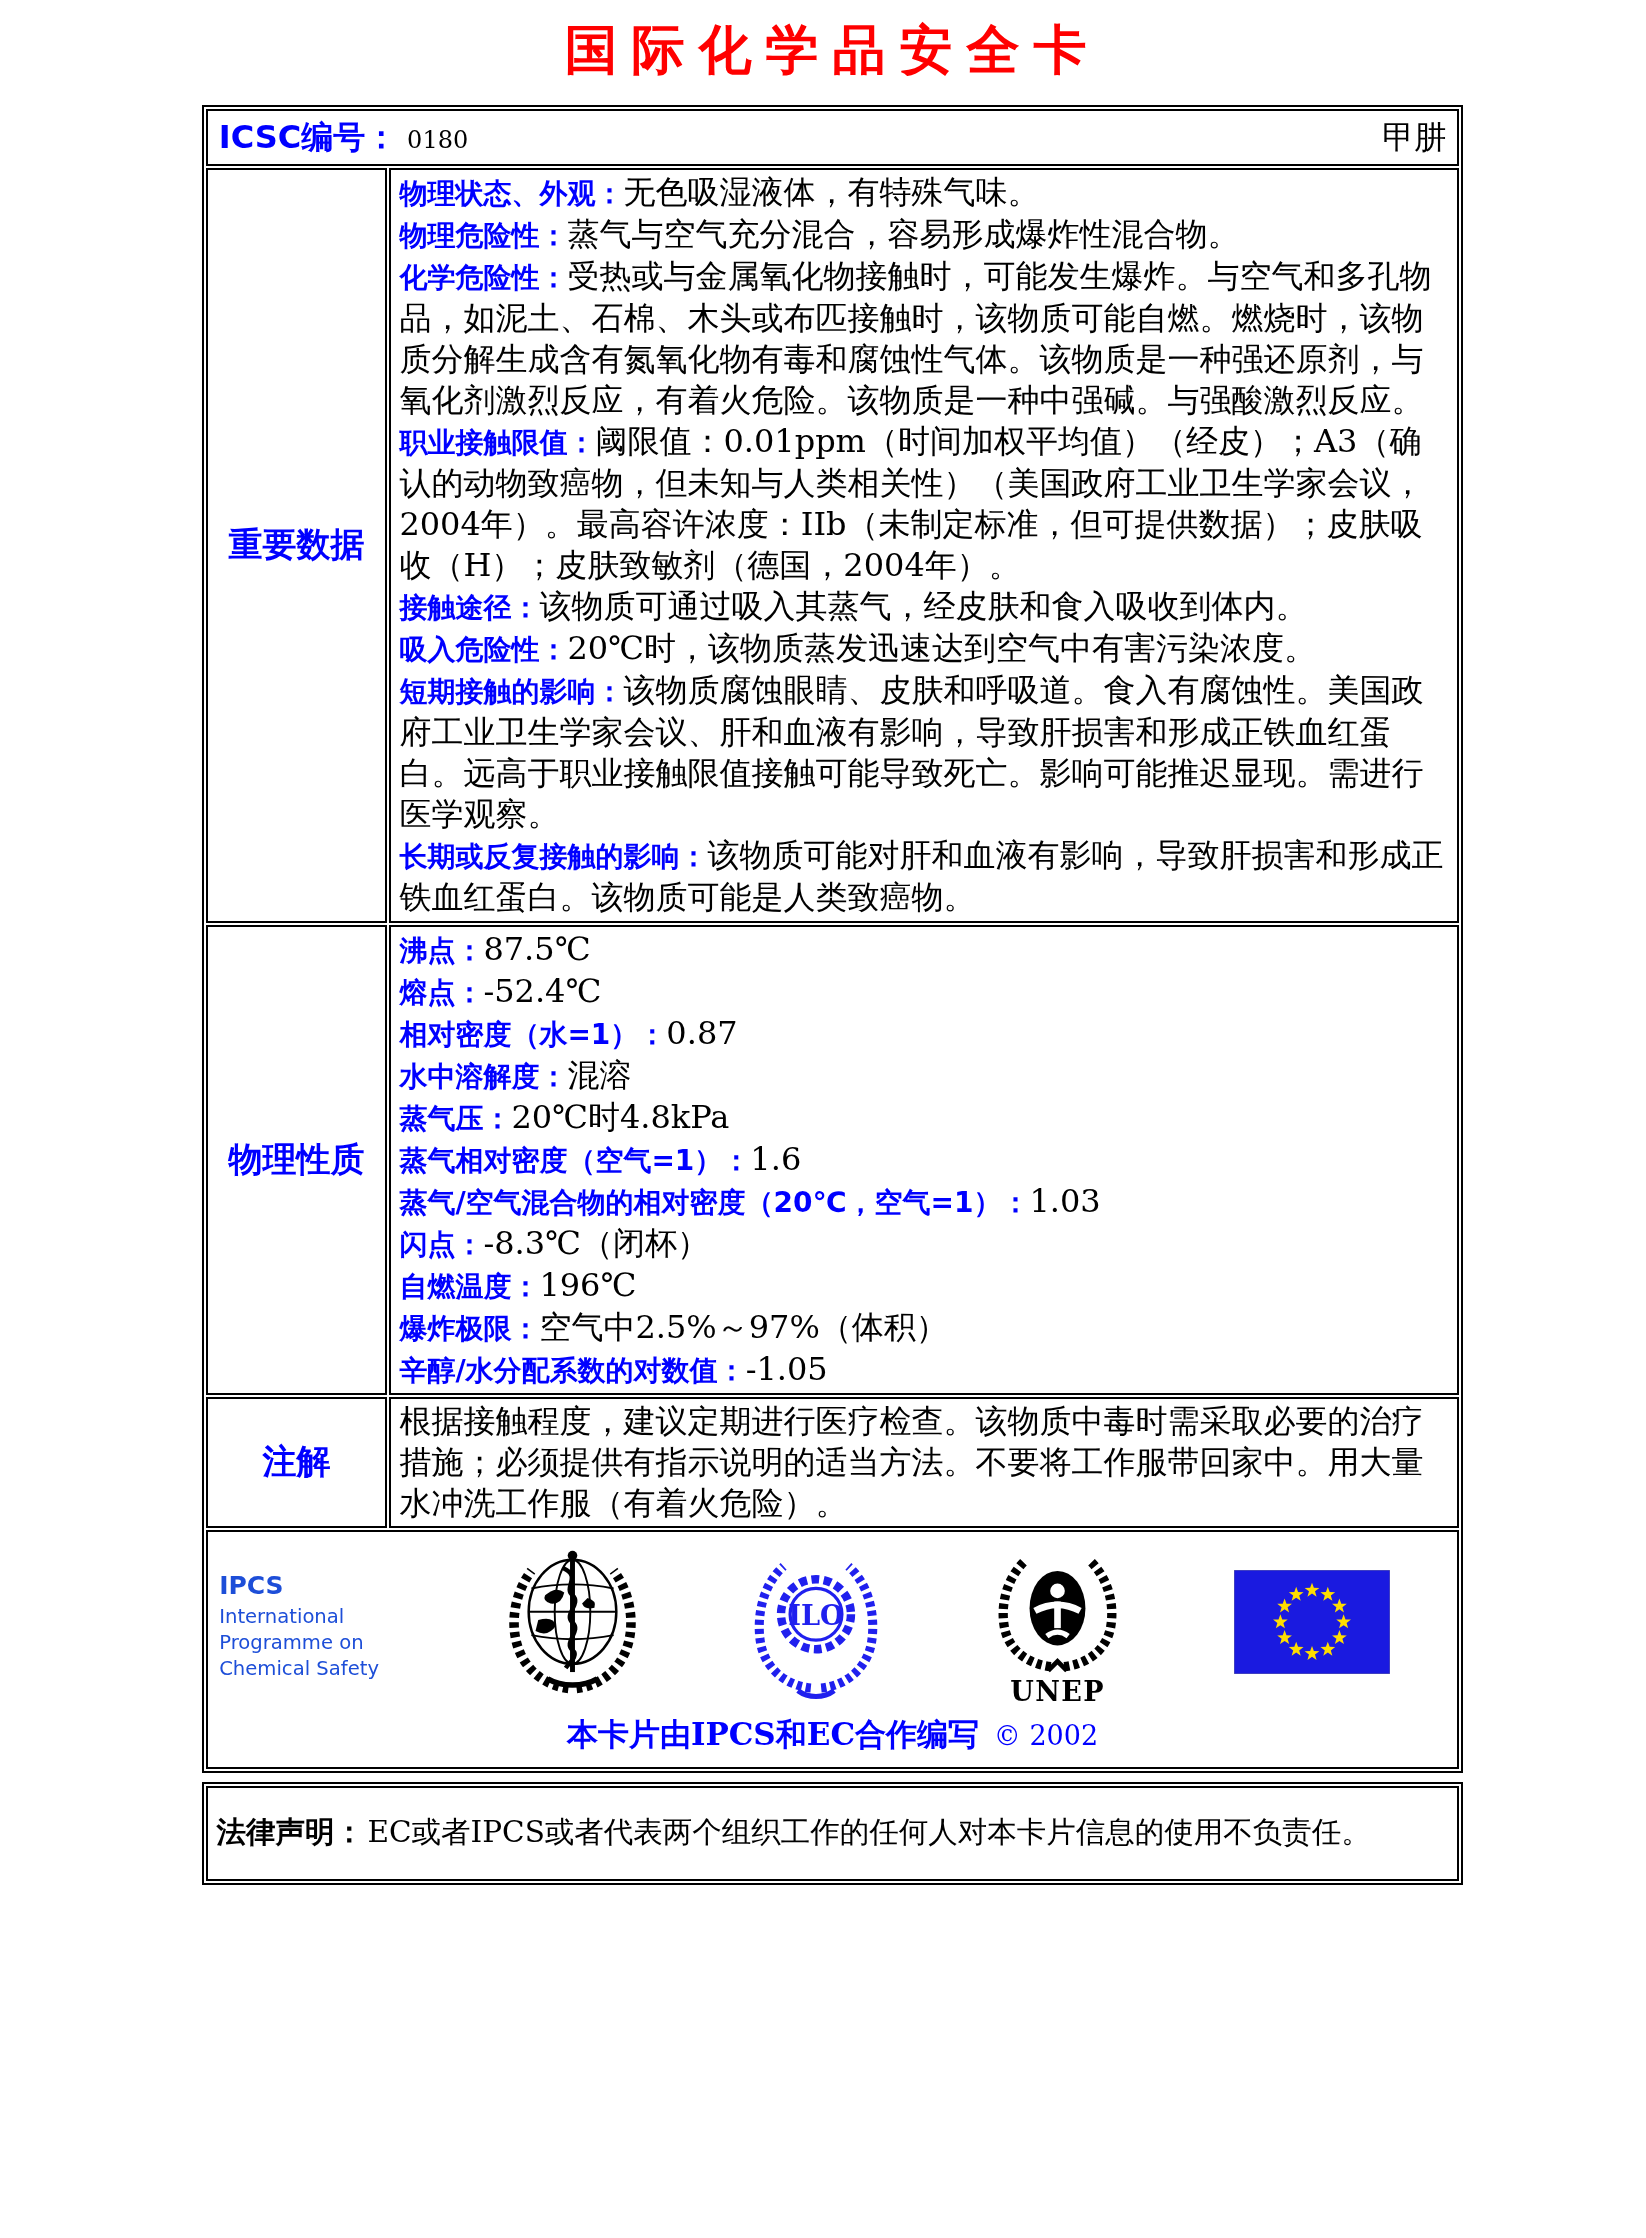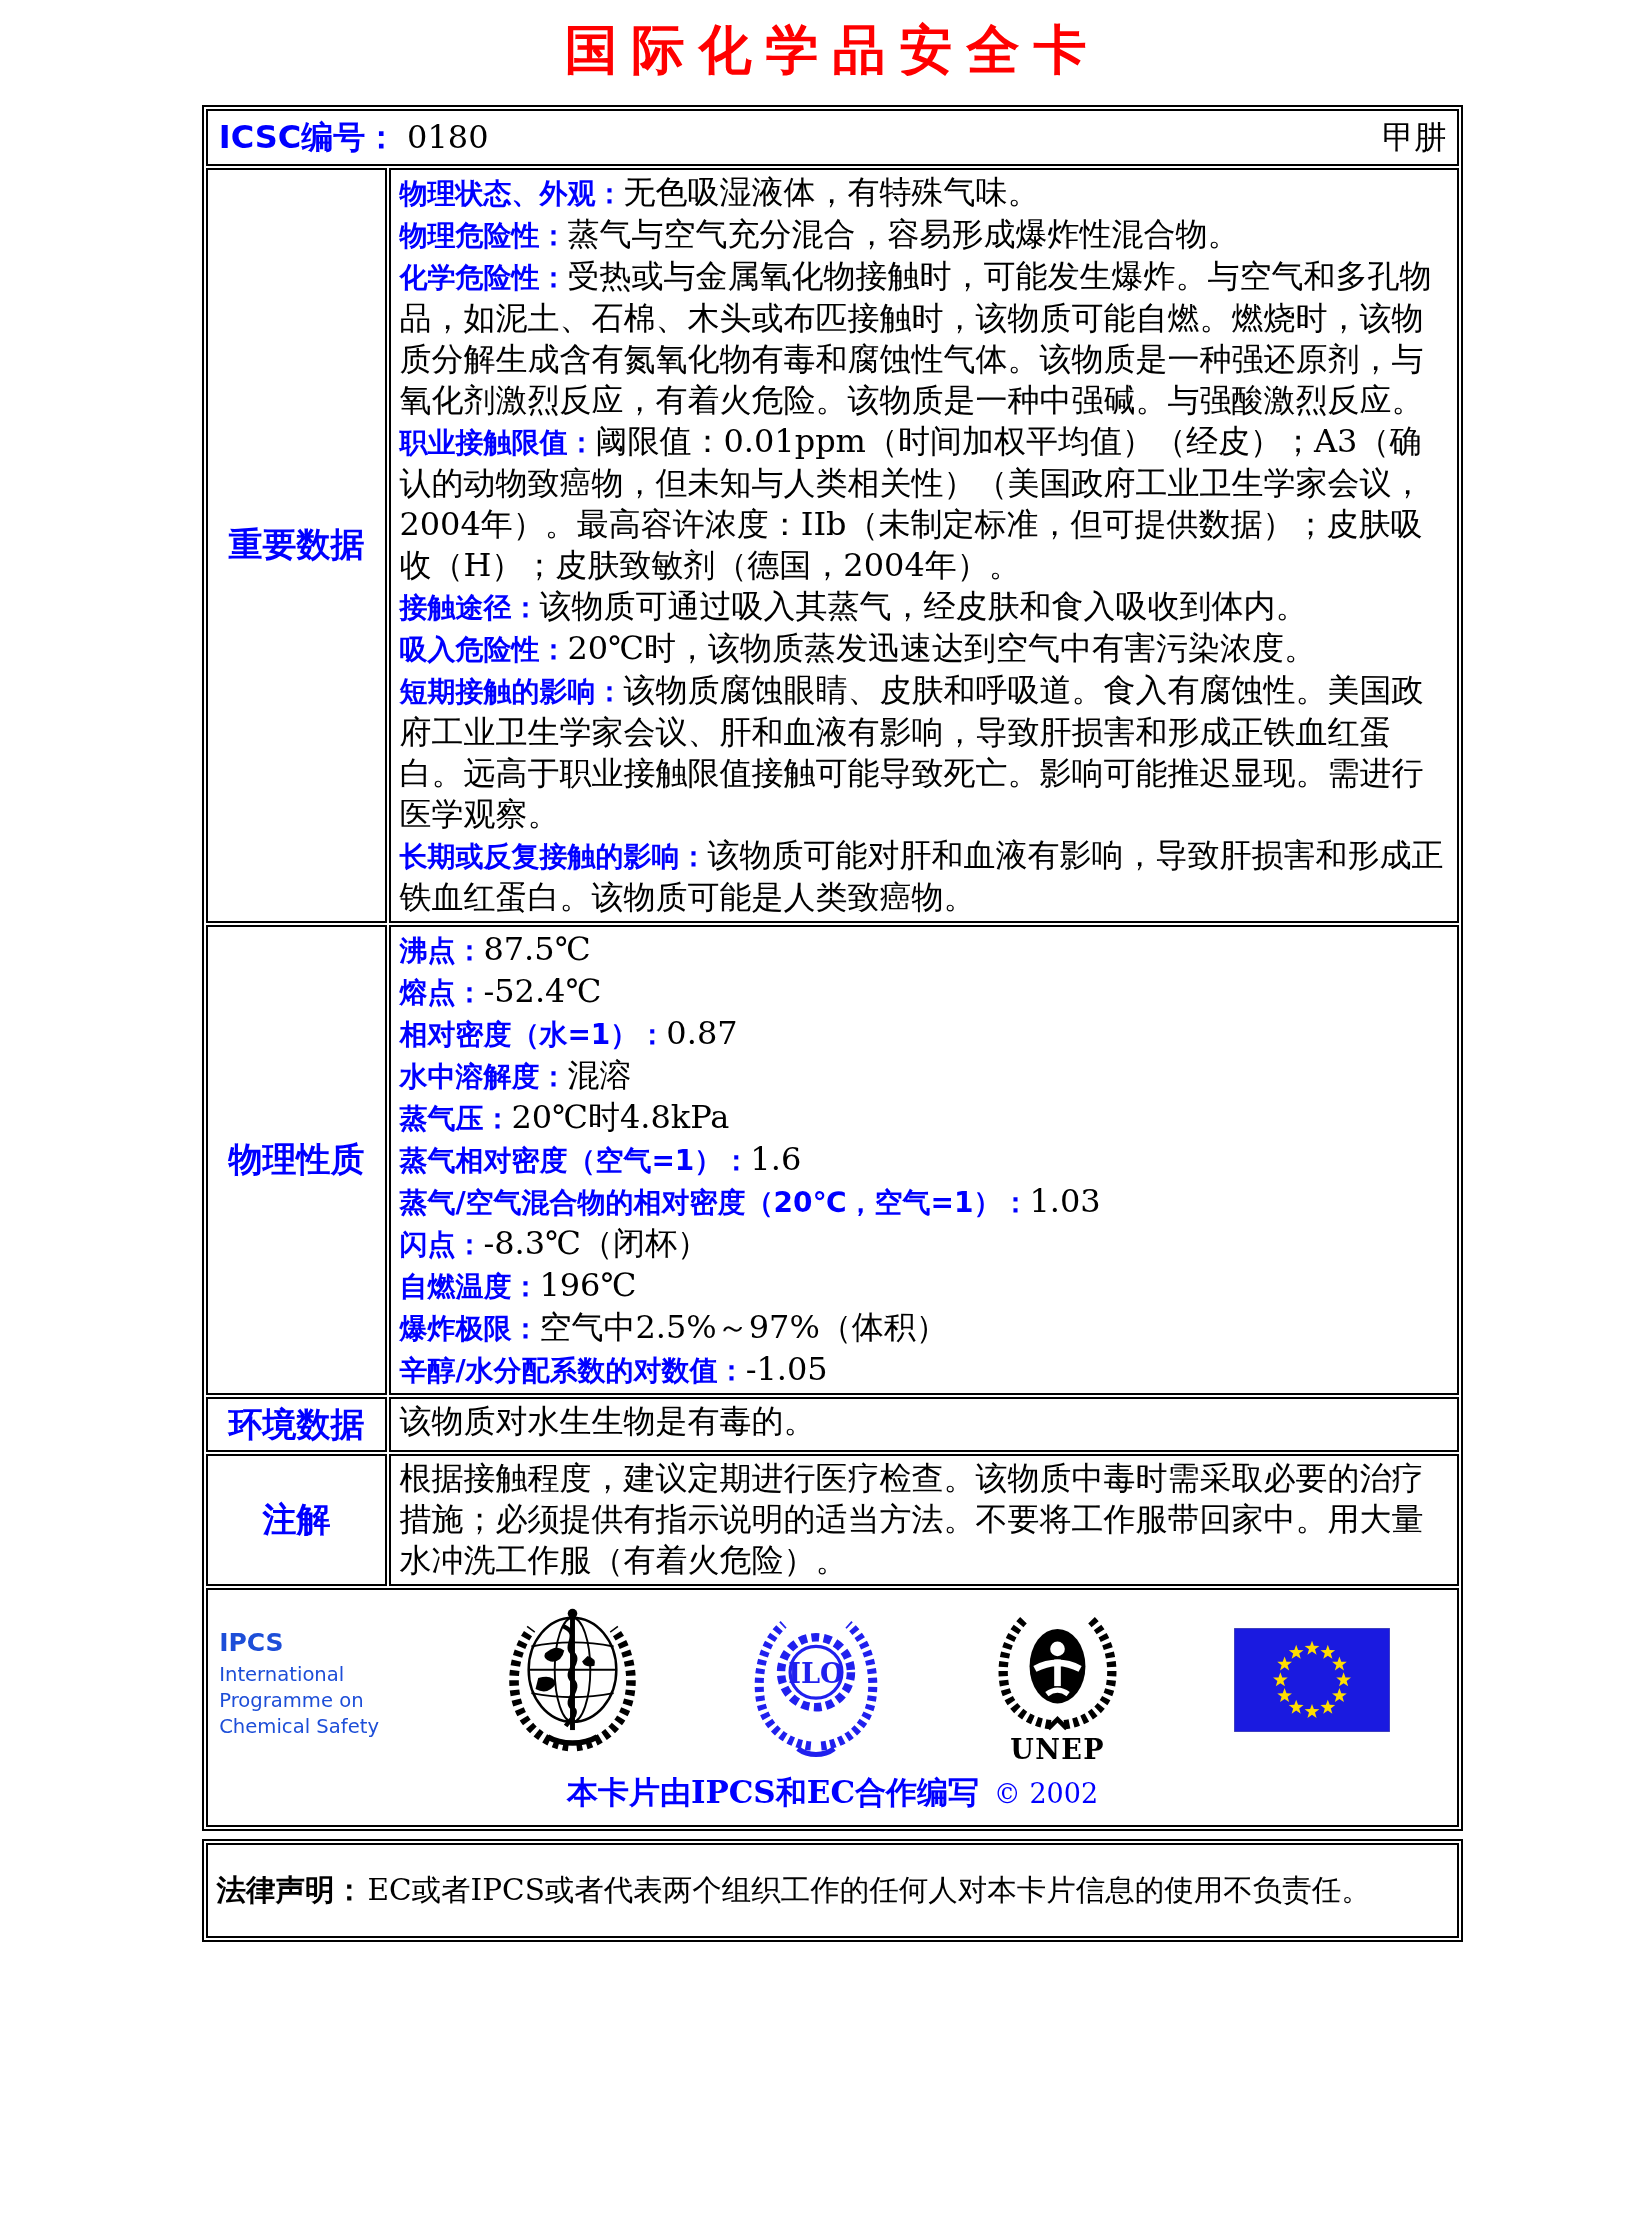--- a/index.html
+++ b/index.html
@@ -22,21 +22,21 @@
   table.legal-box{margin-top:8.4px;}
   td{border:2.1px solid #000;box-sizing:border-box;vertical-align:top;background:#fff;}
   
   td.hdr-cell{height:57px;vertical-align:middle;}
   .hdr-inner{display:flex;justify-content:space-between;align-items:center;padding:0 9.8px;}
   .blue-label{
     font-family:"DejaVu Sans","Liberation Sans",sans-serif;
     font-weight:bold;color:#0000ff;
   }
   .hdr-left{font-size:32px;display:flex;align-items:baseline;}
-  .hdr-num{font-size:32px;margin-left:9.8px;color:#000;}
+  .hdr-num{font-size:24px;margin-left:9.8px;color:#000;}
   .hdr-name{font-size:32px;color:#000;}
   
   td.sec-label{
     text-align:center;vertical-align:middle;
     font-size:34px;padding:2.8px 1.4px;
   }
   td.sec-content{padding:2.1px 8.4px;font-size:32px;line-height:41px;}
   p.item{margin:0;}
   span.term{font-size:28px;}
   
@@ -115,26 +115,20 @@
           <p class="item"><span class="term blue-label">蒸气压：</span><span>20℃时4.8kPa</span></p>
           <p class="item"><span class="term blue-label">蒸气相对密度（空气=1）：</span><span>1.6</span></p>
           <p class="item"><span class="term blue-label">蒸气/空气混合物的相对密度（20℃，空气=1）：</span><span>1.03</span></p>
           <p class="item"><span class="term blue-label">闪点：</span><span>-8.3℃（闭杯）</span></p>
           <p class="item"><span class="term blue-label">自燃温度：</span><span>196℃</span></p>
           <p class="item"><span class="term blue-label">爆炸极限：</span><span>空气中2.5%～97%（体积）</span></p>
           <p class="item"><span class="term blue-label">辛醇/水分配系数的对数值：</span><span>-1.05</span></p>
         </td>
       </tr>
       <tr>
-        <td class="sec-label blue-label">环境数据</td>
-        <td class="sec-content">
-          <p class="item"><span>该物质对水生生物是有毒的。</span></p>
-        </td>
-      </tr>
-      <tr>
         <td class="sec-label blue-label">注解</td>
         <td class="sec-content">
           <p class="item"><span>根据接触程度，建议定期进行医疗检查。该物质中毒时需采取必要的治疗措施；必须提供有指示说明的适当方法。不要将工作服带回家中。用大量水冲洗工作服（有着火危险）。</span></p>
         </td>
       </tr>
     </tbody>
 
   <tbody>
     <tr>
       <td class="logos-cell" colspan="2">

